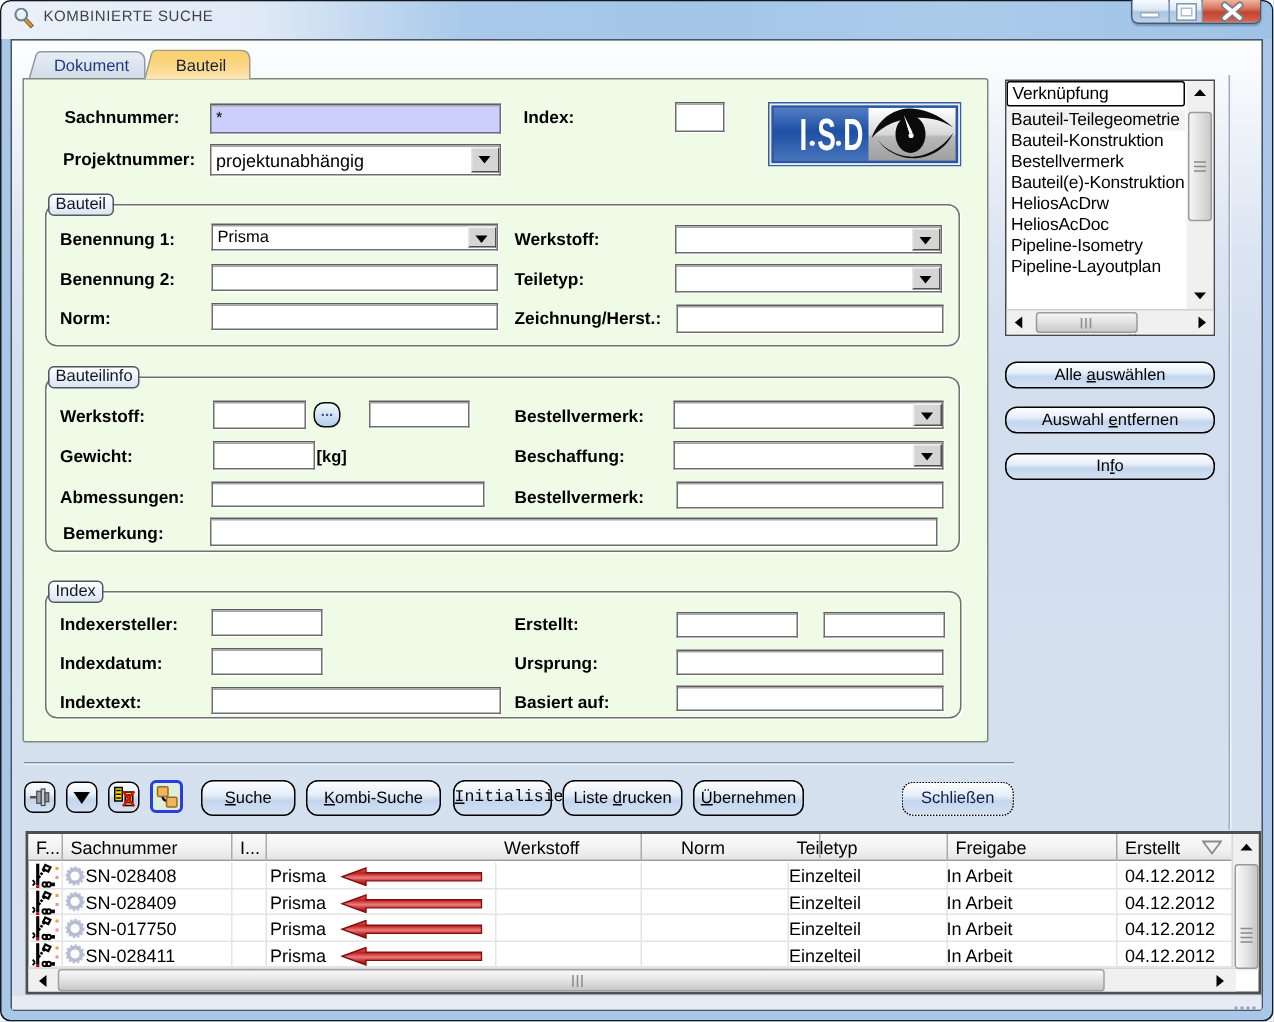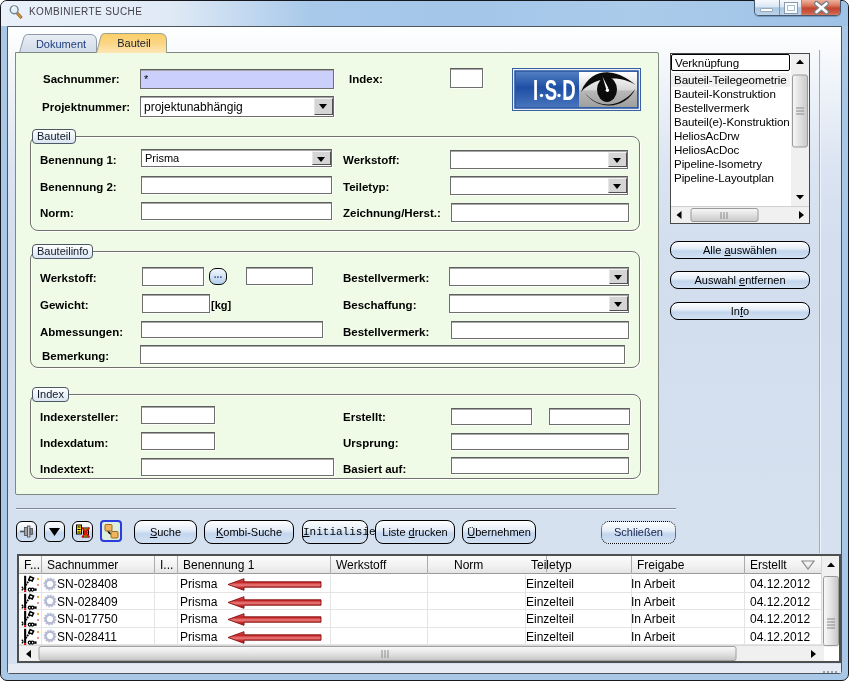--- a/index.html
+++ b/index.html
@@ -286,21 +286,20 @@
 <div class="btn" style="left:375px;top:520px;width:80px;height:24px;line-height:22px;">Liste <u>d</u>rucken</div>
 <div class="btn" style="left:462px;top:520px;width:74px;height:24px;line-height:22px;"><u>Ü</u>bernehmen</div>
 <div class="btn" style="left:601px;top:521px;width:75px;height:23px;line-height:21px;border-style:dotted;border-width:1.5px;color:#10204a;">Schließen</div>
 
 <div class="abs" style="left:17px;top:554px;width:824px;height:109px;border:2px solid #4f4f4f;background:#fff;font-size:12px;">
 
   <div id="thead" style="position:absolute;left:0;top:0;width:805px;height:18px;background:linear-gradient(#fbfbfb,#f1f1f1 60%,#e4e4e4);border-bottom:1px solid #9a9a9a;">
       <div style="position:absolute;left:0px;top:0;width:23px;height:18px;border-right:1px solid #ababab;padding:2px 0 0 5px;">F...</div>
       <div style="position:absolute;left:23px;top:0;width:113px;height:18px;border-right:1px solid #ababab;padding:2px 0 0 5px;">Sachnummer</div>
       <div style="position:absolute;left:136px;top:0;width:23px;height:18px;border-right:1px solid #ababab;padding:2px 0 0 5px;">I...</div>
-      <div style="position:absolute;left:159px;top:0;width:153px;height:18px;border-right:1px solid #ababab;padding:2px 0 0 5px;">Benennung 1</div>
       <div style="position:absolute;left:312px;top:0;width:97px;height:18px;border-right:1px solid #ababab;padding:2px 0 0 5px;">Werkstoff</div>
       <div style="position:absolute;left:430px;top:0;width:98px;height:16px;border-right:1px solid #ababab;padding:2px 0 0 5px;">Norm</div>
       <div style="position:absolute;left:507px;top:0;width:106px;height:18px;border-right:1px solid #ababab;padding:2px 0 0 5px;">Teiletyp</div>
       <div style="position:absolute;left:613px;top:0;width:113px;height:18px;border-right:1px solid #ababab;padding:2px 0 0 5px;">Freigabe</div>
       <div style="position:absolute;left:726px;top:0;width:79px;height:18px;border-right:1px solid #ababab;padding:2px 0 0 5px;">Erstellt</div>
       <svg style="position:absolute;left:782px;top:4px" width="14" height="10">
         <polygon points="1,1 13,1 7,9" fill="none" stroke="#8a8a8a" stroke-width="1.2"></polygon>
       </svg>
     </div>
 

